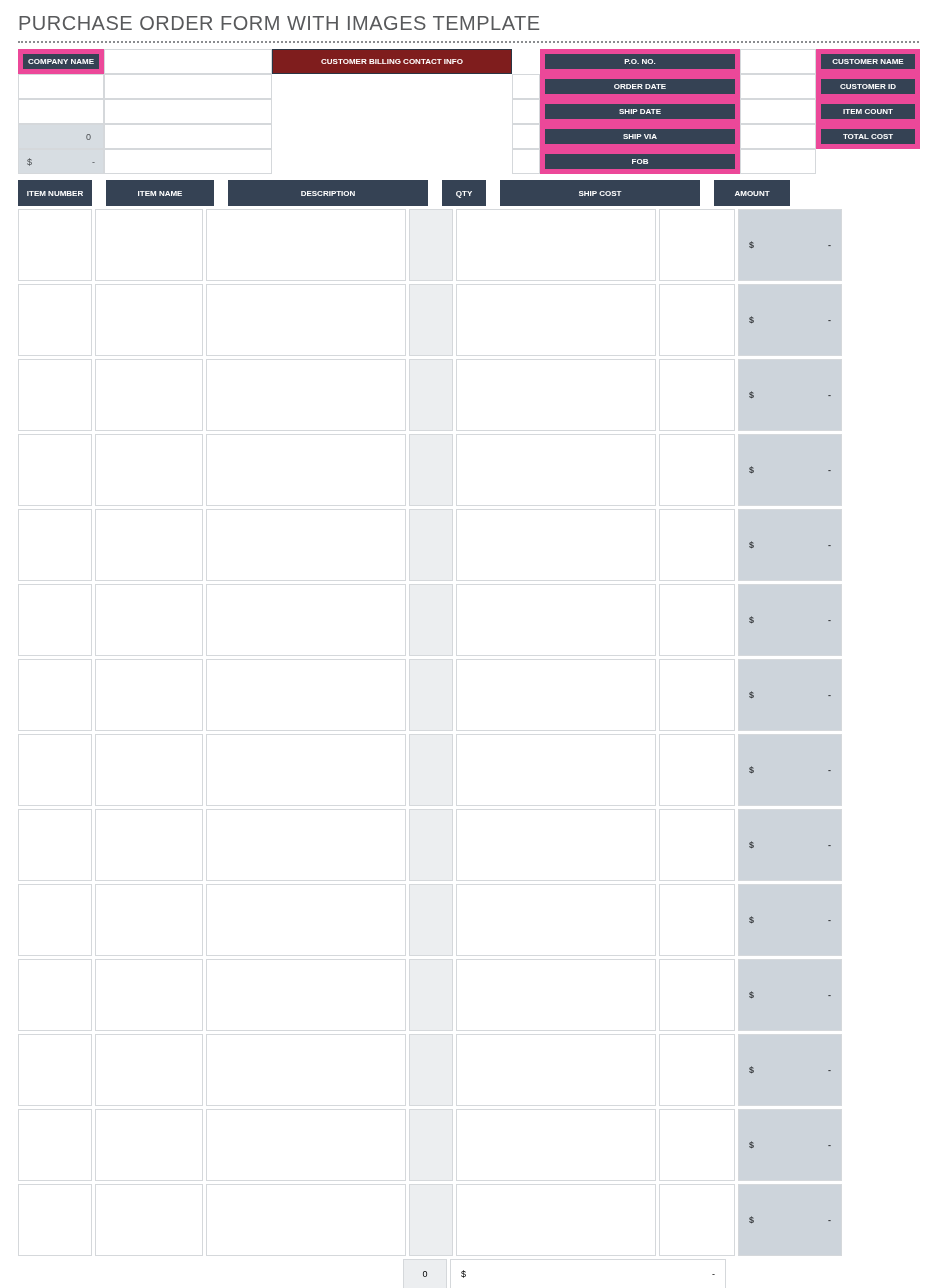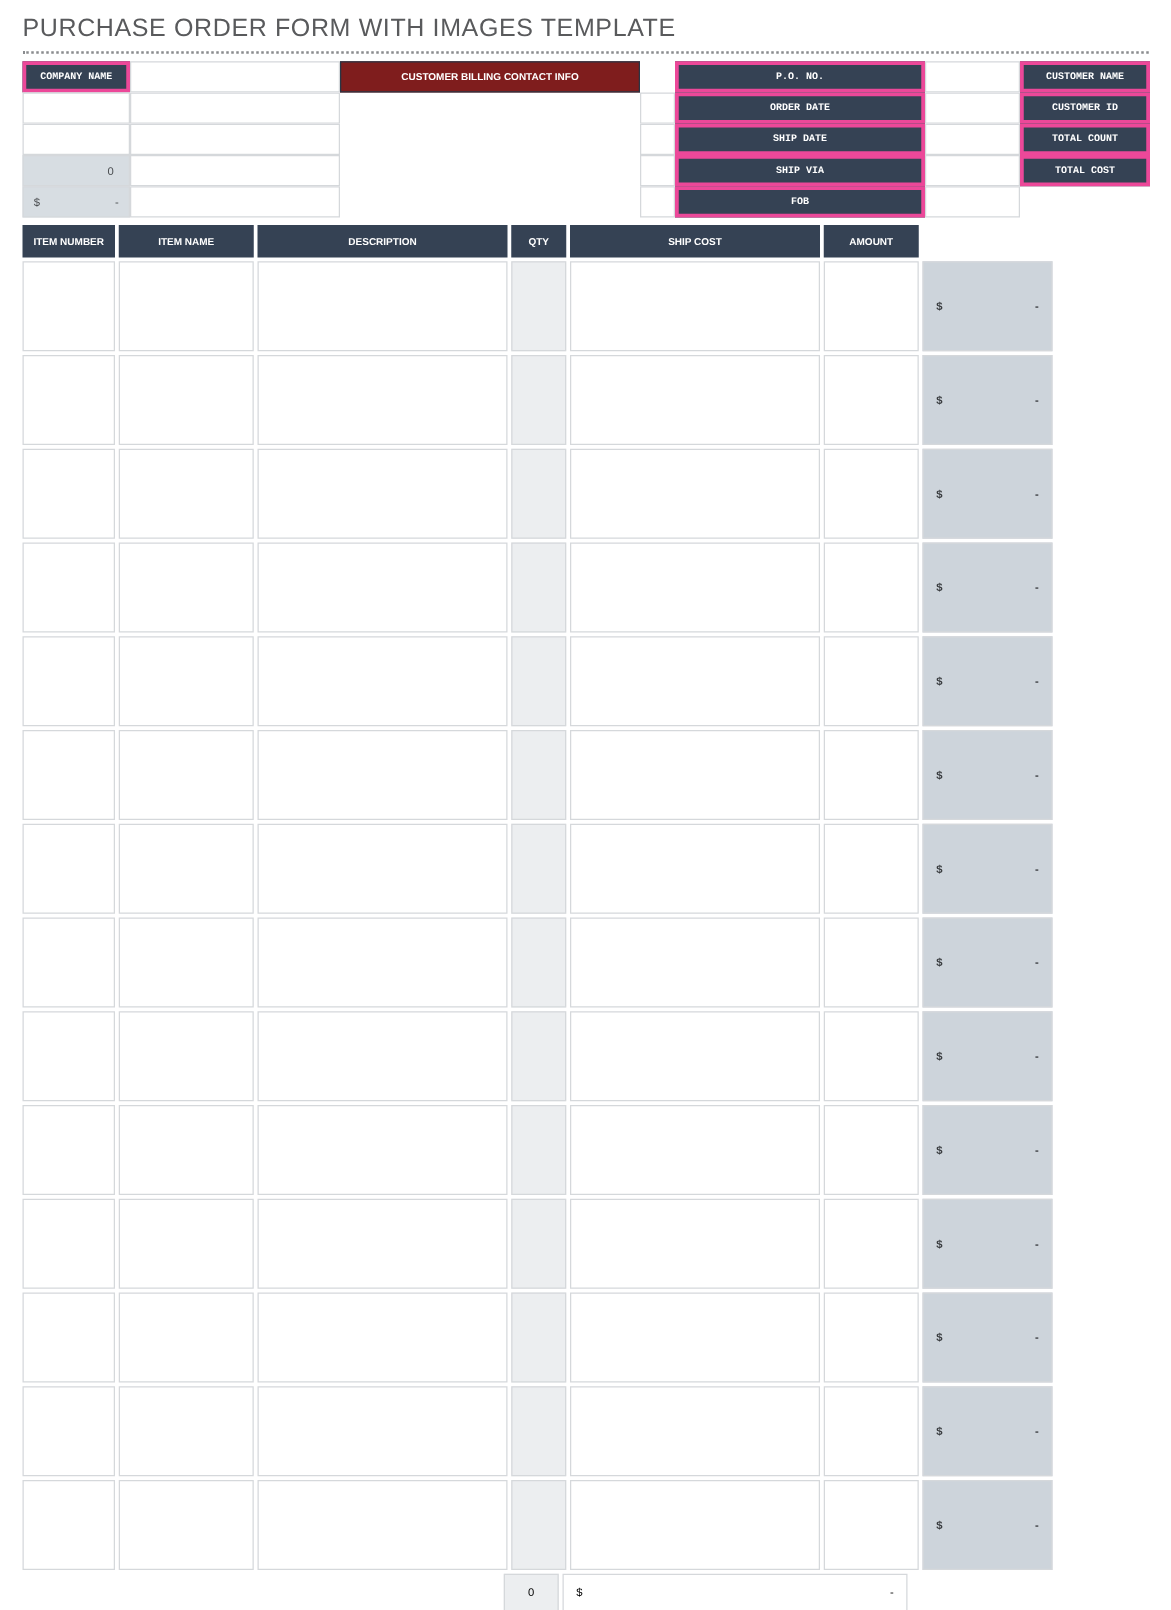--- a/index.html
+++ b/index.html
@@ -24,25 +24,24 @@
       gap: 0;
       font-size: 8px;
     }
     .hdr-label {
       background: #354254;
       color: #fff;
       display: flex;
       align-items: center;
       justify-content: center;
       height: 25px;
-      border: 3px solid #ec4899;
+      border: 5px solid #ec4899;
       font-weight: bold;
       text-align: center;
       padding: 0 4px;
-      font-family: Liberation Mono, monospace;
     }
     .hdr-label-merged {
       background: #7f1d1d;
       color: #fff;
       display: flex;
       align-items: center;
       justify-content: center;
       height: 25px;
       border: 1px solid #2a3544;
       font-weight: bold;
@@ -68,21 +67,21 @@
       justify-content: space-between;
       padding: 0 8px;
     }
     .hdr-spacer { height: 25px; }
 
     .items-header {
       display: grid;
       grid-template-columns: 74px 108px 200px 44px 200px 76px 104px;
       margin-top: 6px;
       font-size: 8px;
-      gap: 3px;
+      gap: 14px;
     }
     .items-header > div {
       background: #354254;
       color: #fff;
       height: 26px;
       display: flex;
       align-items: center;
       justify-content: center;
       font-weight: bold;
       text-align: center;
@@ -172,21 +171,21 @@
   <div class="hdr-cell"></div>
 
   <div class="hdr-label">CUSTOMER ID</div>
   <div class="hdr-cell"></div>
   <div class="hdr-cell"></div>
   <div class="hdr-spacer"></div>
   <div class="hdr-cell"></div>
   <div class="hdr-label">SHIP DATE</div>
   <div class="hdr-cell"></div>
 
-  <div class="hdr-label">TOTAL COUNT</div>
+  <div class="hdr-label">ITEM COUNT</div>
   <div class="hdr-cell calc">0</div>
   <div class="hdr-cell"></div>
   <div class="hdr-spacer"></div>
   <div class="hdr-cell"></div>
   <div class="hdr-label">SHIP VIA</div>
   <div class="hdr-cell"></div>
 
   <div class="hdr-label">TOTAL COST</div>
   <div class="hdr-cell calc-left-right">
     <span>$</span>

